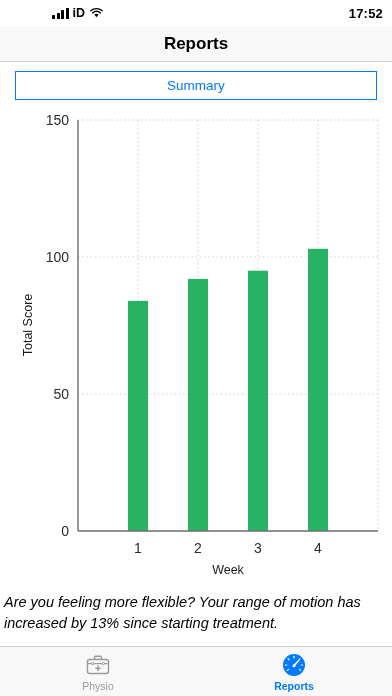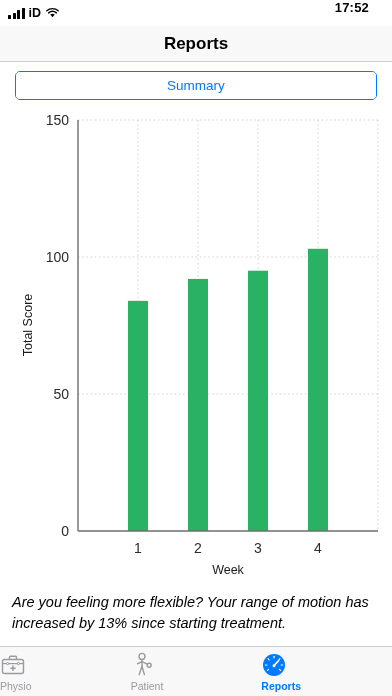--- a/index.html
+++ b/index.html
@@ -7,25 +7,26 @@
     width: 392px; height: 696px;
     font-family: "Liberation Sans", sans-serif;
     background: #ffffff;
     overflow: hidden;
   }
   body { position: relative; }
 
   
   .status-bar {
     height: 26px;
-    display: flex; 
-    padding: 0 23px 0 8px;
+    display: flex; align-items: center;
+    padding: 0 9px 0 8px;
     font-size: 12.5px; font-weight: bold;
     color: #000;
     background: #ffffff;
+    margin-left: 44px;
   }
   .sb-left { display: flex; align-items: center; gap: 4px; flex: 1 1 0; }
   .sb-center { flex: 0 0 auto; font-size: 13px; font-weight: bold; letter-spacing: .2px; }
   .sb-right { display: flex; align-items: center; justify-content: flex-end; gap: 5px; flex: 1 1 0; }
   .signal-bars { display: flex; align-items: flex-end; gap: 1.5px; height: 11px; }
   .signal-bars i { display: block; width: 3px; background: #000; border-radius: .5px; }
   .signal-bars i:nth-child(1) { height: 4px; }
   .signal-bars i:nth-child(2) { height: 6px; }
   .signal-bars i:nth-child(3) { height: 8.5px; }
   .signal-bars i:nth-child(4) { height: 11px; }
@@ -49,56 +50,56 @@
     display: flex; align-items: center; justify-content: center;
     background: #f8f8f8;
     border-bottom: .5px solid #cfcfd2;
   }
   .nav-title { font-size: 17px; font-weight: bold; color: #000; }
 
   
   .seg-wrap { padding: 9px 15px 10px 15px; background: #ffffff; }
   .seg {
     display: flex; height: 29px;
-    border: 1px solid #007AFF; border-radius: 5px; overflow: hidden;
+    border: 1px solid #007AFF; border-radius: 0; overflow: hidden;
   }
   .seg-item {
     flex: 1 1 0; display: flex; align-items: center; justify-content: center;
     font-size: 13.5px; color: #007AFF; background: #ffffff;
     border-right: 1px solid #007AFF; cursor: pointer;
   }
   .seg-item:last-child { border-right: none; }
   .seg-item.active { background: #007AFF; color: #ffffff; }
 
   
   .chart-card { position: relative; height: 480px; background: #fff; }
   .chart-svg { display: block; width: 392px; height: 480px; }
   .axis-line { stroke: #6e6e6e; stroke-width: 1.4; }
   .gridline { stroke: #cfcfcf; stroke-width: .9; stroke-dasharray: 1.6 2.6; }
   .tick-label { font-family: "Liberation Sans", sans-serif; font-size: 14px; fill: #2b2b2b; }
   .axis-name { font-family: "Liberation Sans", sans-serif; font-size: 12.5px; fill: #1a1a1a; }
   .bar { fill: #29B263; }
 
   
   .message {
-    padding: 2px 16px 0 12px;
+    padding: 2px 16px 0 4px;
     font-size: 14.5px; font-style: italic; line-height: 21px;
     color: #000;
   }
 
   
   .tab-bar {
     position: absolute; left: 0; right: 0; bottom: 0;
     height: 50px; background: #f8f8f8;
     border-top: .5px solid #cfcfd2;
     display: flex;
   }
   .tab {
     flex: 1 1 0; display: flex; flex-direction: column;
-    justify-content: center; gap: 2px;
+    align-items: center; justify-content: center; gap: 2px;
     cursor: pointer;
   }
   .tab-label { font-size: 10.5px; color: #9a9a9f; }
   .tab.active .tab-label { color: #007AFF; font-weight: bold; }
   .tab-icon { width: 26px; height: 26px; display: block; }
 </style>
 </head>
 <body>
 
 <div class="status-bar">
@@ -176,32 +177,20 @@
       <path d="M9.5 7.5 V5.3 a1.1 1.1 0 0 1 1.1-1.1 h4.8 a1.1 1.1 0 0 1 1.1 1.1 V7.5" fill="none" stroke="#9a9a9f" stroke-width="1.4"></path>
       <line x1="2.5" y1="11.6" x2="23.5" y2="11.6" stroke="#9a9a9f" stroke-width="1.2"></line>
       <circle cx="7.6" cy="11.6" r="1.1" fill="#f8f8f8" stroke="#9a9a9f" stroke-width="1"></circle>
       <circle cx="18.4" cy="11.6" r="1.1" fill="#f8f8f8" stroke="#9a9a9f" stroke-width="1"></circle>
       <line x1="13" y1="13.6" x2="13" y2="19" stroke="#9a9a9f" stroke-width="1.5"></line>
       <line x1="10.3" y1="16.3" x2="15.7" y2="16.3" stroke="#9a9a9f" stroke-width="1.5"></line>
     </svg>
     <span class="tab-label">Physio</span>
   </div>
 
-  <div class="tab">
-    <svg class="tab-icon" viewBox="0 0 26 26">
-      <circle cx="11" cy="4.4" r="3" fill="none" stroke="#9a9a9f" stroke-width="1.4"></circle>
-      <path d="M11 7.6 V14.2" fill="none" stroke="#9a9a9f" stroke-width="1.4" stroke-linecap="round"></path>
-      <path d="M11 9.6 L16.2 12.2" fill="none" stroke="#9a9a9f" stroke-width="1.4" stroke-linecap="round"></path>
-      <path d="M11 9.6 L6.4 11.8" fill="none" stroke="#9a9a9f" stroke-width="1.4" stroke-linecap="round"></path>
-      <circle cx="18.2" cy="13.2" r="2" fill="none" stroke="#9a9a9f" stroke-width="1.4"></circle>
-      <path d="M11 14.2 L8.2 22.6" fill="none" stroke="#9a9a9f" stroke-width="1.4" stroke-linecap="round"></path>
-      <path d="M11 14.2 L13.4 22.6" fill="none" stroke="#9a9a9f" stroke-width="1.4" stroke-linecap="round"></path>
-    </svg>
-    <span class="tab-label">Patient</span>
-  </div>
 
   <div class="tab active">
     <svg class="tab-icon" viewBox="0 0 26 26">
       <circle cx="13" cy="13" r="11" fill="#007AFF"></circle>
       <g stroke="#ffffff" stroke-width="1.1" stroke-linecap="round">
         <line x1="13" y1="4.3" x2="13" y2="5.9"></line>
         <line x1="7" y1="6.6" x2="8.1" y2="7.8"></line>
         <line x1="4.3" y1="13" x2="5.9" y2="13"></line>
         <line x1="19" y1="6.6" x2="17.9" y2="7.8"></line>
         <line x1="21.7" y1="13" x2="20.1" y2="13"></line>

